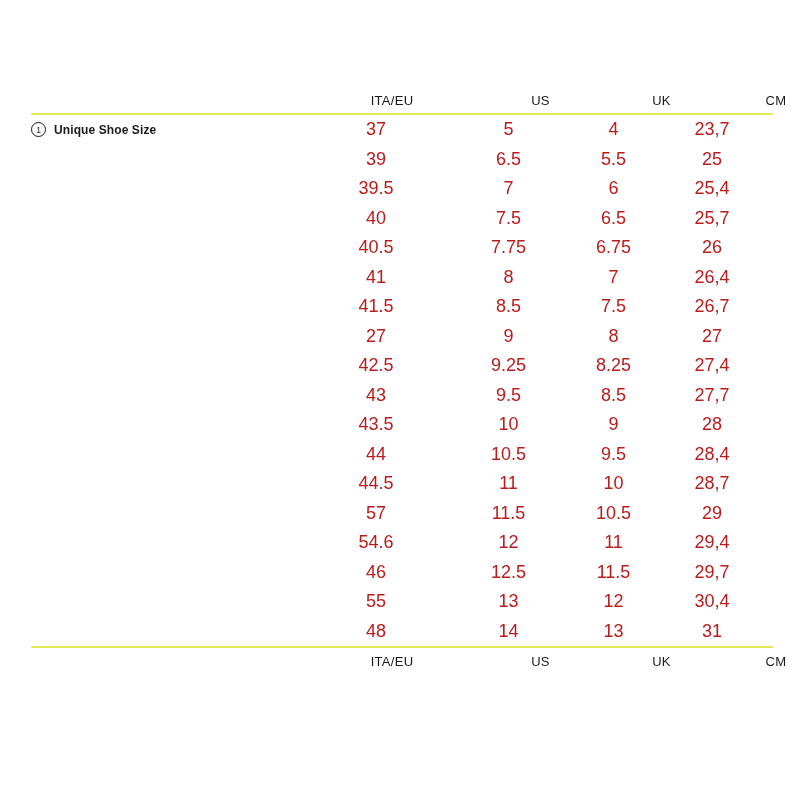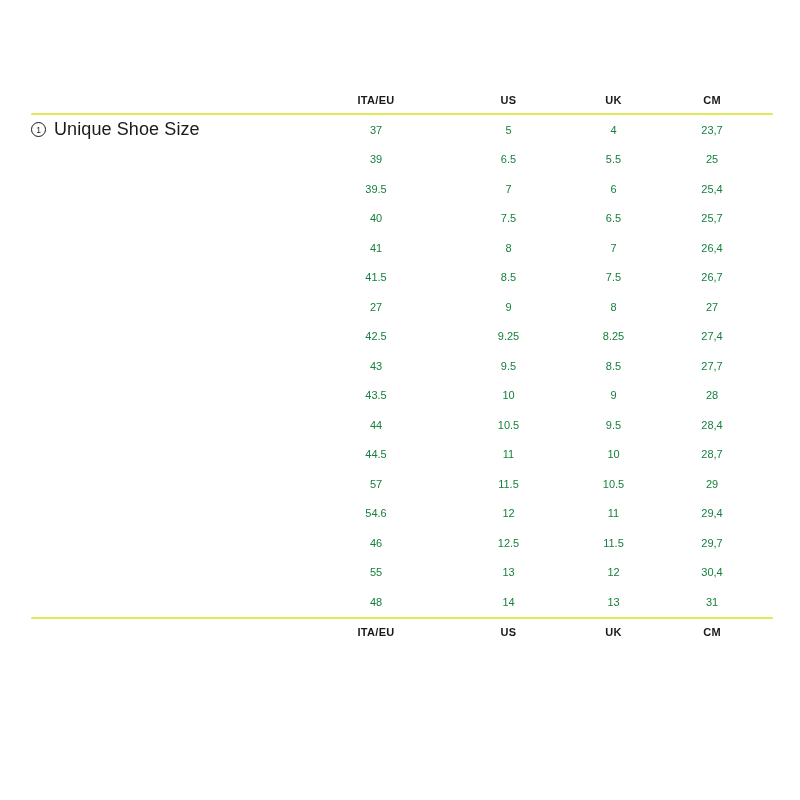--- a/index.html
+++ b/index.html
@@ -18,41 +18,42 @@
     width: 742px;
     color: #1a1a1a;
   }
   .grid-row {
     display: grid;
     grid-template-columns: 280px 130px 135px 75px 122px;
     align-items: center;
   }
   .header-row, .footer-row {
     height: 26px;
-    font-size: 11px;
-    font-weight: bold;
+    font-size: 13px;
+    font-weight: normal;
     letter-spacing: 0.3px;
+    gap: 16px;
   }
   .cell {
     text-align: center;
     white-space: nowrap;
   }
   .label-col {
     text-align: left;
   }
   .divider {
     height: 2px;
     background: #dfe855;
     border-radius: 1px;
   }
   .tbody .trow {
     height: 29.5px;
-    font-size: 11px;
+    font-size: 18px;
     font-weight: 400;
-    color: #15803d;
+    color: #b91c1c;
   }
   .row-label {
     position: absolute;
     left: 0;
     top: 28px;
     height: 29.5px;
     display: flex;
     align-items: center;
     gap: 8px;
   }
@@ -64,22 +65,22 @@
     display: flex;
     align-items: center;
     justify-content: center;
     font-size: 8.5px;
     font-weight: 500;
     line-height: 1;
     color: #1a1a1a;
     flex: 0 0 auto;
   }
   .row-label-text {
-    font-size: 18px;
-    font-weight: 400;
+    font-size: 12px;
+    font-weight: 700;
     letter-spacing: 0.1px;
     color: #1a1a1a;
   }
 </style>
 </head>
 <body>
 
 <div class="chart">
 
   <div class="grid-row header-row">
@@ -116,20 +117,27 @@
       </div>
       <div class="grid-row trow">
         <div class="cell label-col"></div>
         <div class="cell">40</div>
         <div class="cell">7.5</div>
         <div class="cell">6.5</div>
         <div class="cell">25,7</div>
       </div>
       <div class="grid-row trow">
         <div class="cell label-col"></div>
+        <div class="cell">40.5</div>
+        <div class="cell">7.75</div>
+        <div class="cell">6.75</div>
+        <div class="cell">26</div>
+      </div>
+      <div class="grid-row trow">
+        <div class="cell label-col"></div>
         <div class="cell">41</div>
         <div class="cell">8</div>
         <div class="cell">7</div>
         <div class="cell">26,4</div>
       </div>
       <div class="grid-row trow">
         <div class="cell label-col"></div>
         <div class="cell">41.5</div>
         <div class="cell">8.5</div>
         <div class="cell">7.5</div>

